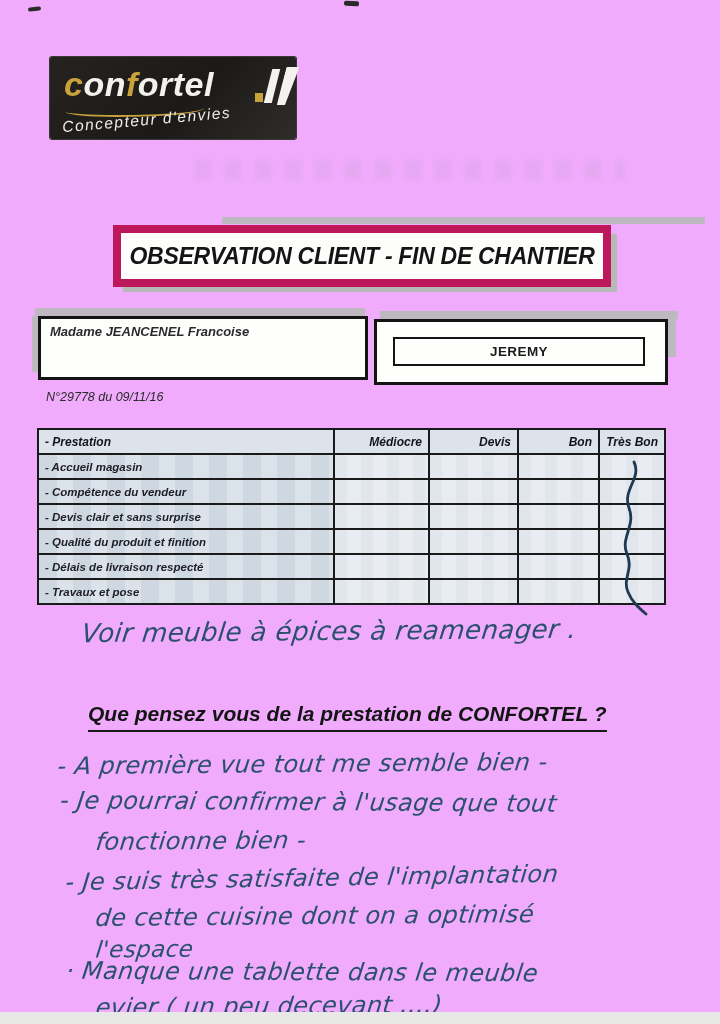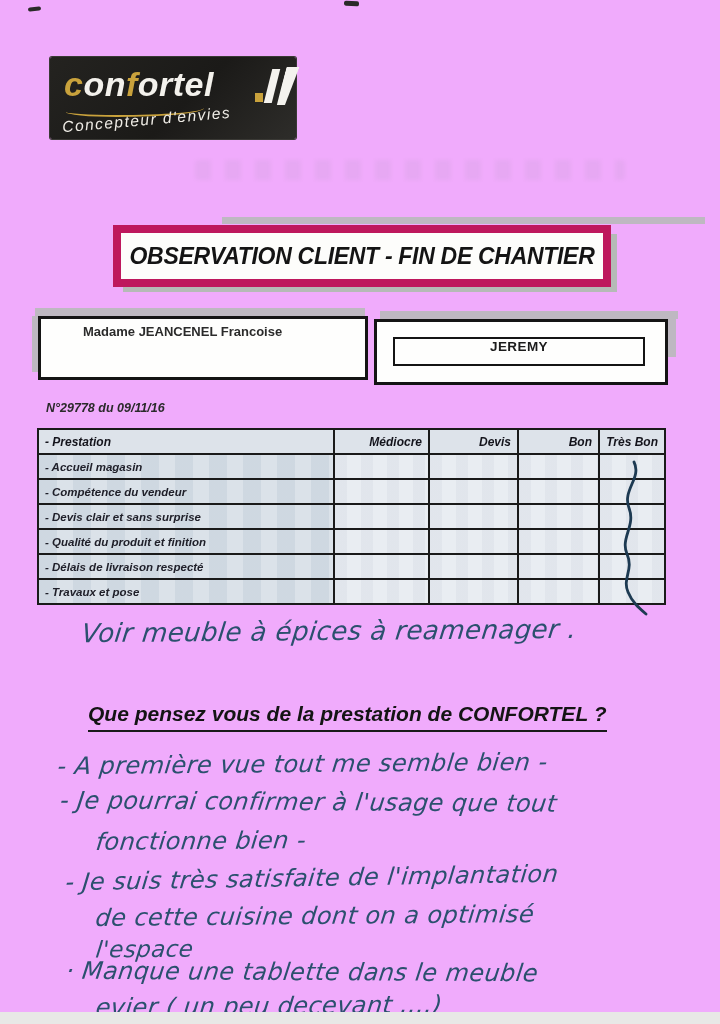--- a/index.html
+++ b/index.html
@@ -48,32 +48,32 @@
     box-shadow:8px 7px 0 -2px #b5bab6;
     display:flex;align-items:center;justify-content:center;
   }
   .title-text{font-weight:bold;font-style:italic;font-size:23px;color:#141414;
     letter-spacing:-.3px;white-space:nowrap;}
   
   .client-box{
     position:absolute;left:38px;top:316px;width:324px;height:58px;
     background:#fefefd;border:3px solid #141414;
   }
-  .client-name{position:absolute;left:9px;top:5px;font-weight:bold;
-    font-size:13px;color:#2b2b2b;margin-left:33px;}
+  .client-name{position:absolute;left:9px;top:5px;font-weight:bold;font-style:italic;
+    font-size:13px;color:#2b2b2b;}
   .advisor-box{
     position:absolute;left:374px;top:319px;width:288px;height:60px;
     background:#fefefd;border:3px solid #141414;
   }
   .advisor-inner{
     position:absolute;left:16px;top:15px;width:248px;height:25px;
-    border:2.5px solid #141414;display:flex;align-items:flex-start;justify-content:center;
+    border:2.5px solid #141414;display:flex;align-items:center;justify-content:center;
   }
   .advisor-name{font-weight:bold;font-size:13.5px;color:#1c1c1c;letter-spacing:.4px;}
-  .ref-line{position:absolute;left:46px;top:401px;font-weight:bold;font-style:italic;
+  .ref-line{position:absolute;left:46px;top:390px;font-weight:normal;font-style:italic;
     font-size:12.5px;color:#2a2a2a;}
   
   .survey{position:absolute;left:37px;top:428px;}
   table{border-collapse:collapse;table-layout:fixed;}
   th,td{border:2.5px solid #1a1a1a;padding:0 6px;overflow:hidden;white-space:nowrap;}
   th{height:23px;font-weight:bold;font-style:italic;font-size:12px;color:#14141c;
      background:#dde3ea;text-align:right;}
   th.lbl{text-align:left;}
   td{height:23px;font-weight:bold;font-style:italic;font-size:11.5px;color:#20202a;}
   td.lbl{background:#dbe2e9;

